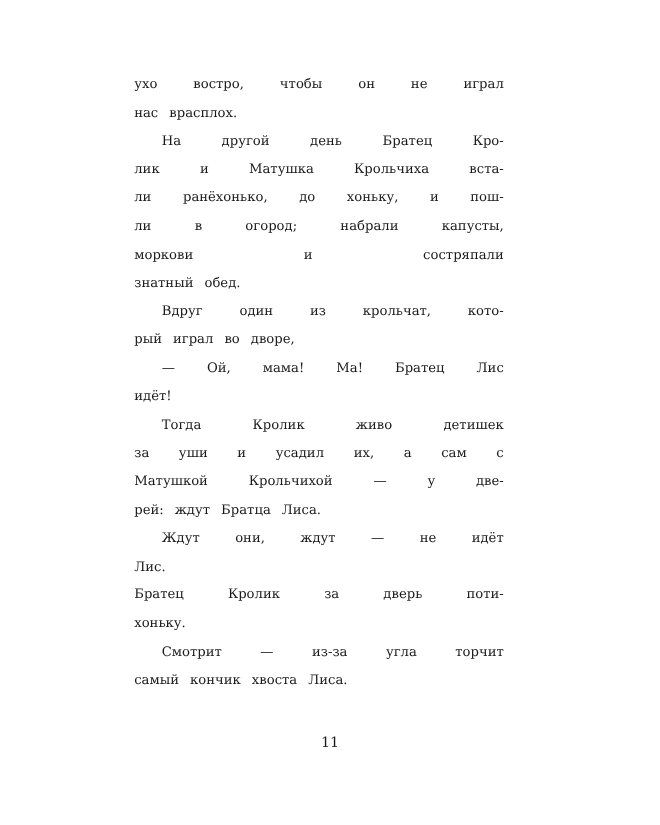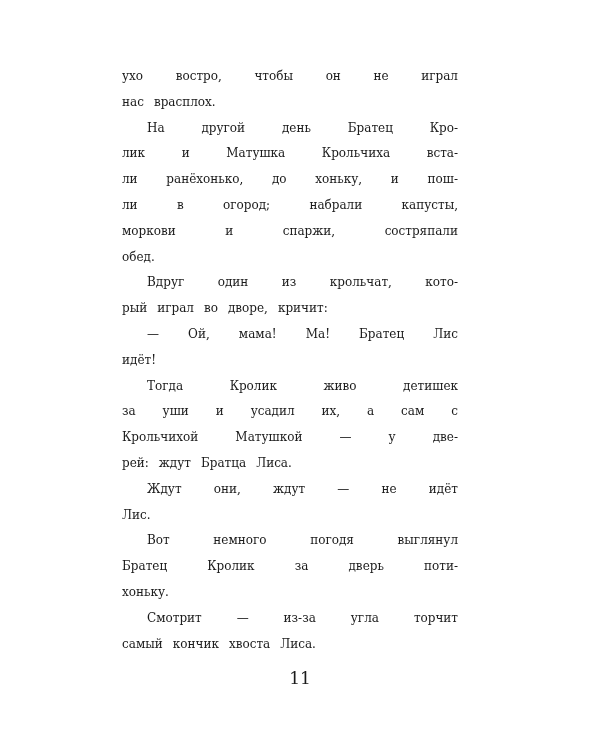--- a/index.html
+++ b/index.html
@@ -31,21 +31,21 @@
     }
     .line.indent { padding-left: 25px; }
     .line.last { justify-content: flex-start; }
     .line.last span { margin-right: 10px; }
     .page-number {
       position: absolute;
       left: 0;
       width: 600px;
       top: 668px;
       text-align: center;
-      font-size: 17px;
+      font-size: 13px;
       font-family: "DejaVu Serif", "Liberation Serif", serif;
       color: #1a1a1a;
     }
   </style>
 </head>
 <body>
 
 <div class="page" id="page-body">
     <div class="line">
       <span>ухо</span>
@@ -84,39 +84,38 @@
     <div class="line">
       <span>ли</span>
       <span>в</span>
       <span>огород;</span>
       <span>набрали</span>
       <span>капусты,</span>
     </div>
     <div class="line">
       <span>моркови</span>
       <span>и</span>
-      <span>спаржи,</span>
       <span>состряпали</span>
     </div>
     <div class="line last">
+      <span>знатный</span>
       <span>обед.</span>
     </div>
     <div class="line indent">
       <span>Вдруг</span>
       <span>один</span>
       <span>из</span>
       <span>крольчат,</span>
       <span>кото-</span>
     </div>
     <div class="line last">
       <span>рый</span>
       <span>играл</span>
       <span>во</span>
       <span>дворе,</span>
-      <span>кричит:</span>
     </div>
     <div class="line indent">
       <span>—</span>
       <span>Ой,</span>
       <span>мама!</span>
       <span>Ма!</span>
       <span>Братец</span>
       <span>Лис</span>
     </div>
     <div class="line last">
@@ -132,48 +131,42 @@
       <span>за</span>
       <span>уши</span>
       <span>и</span>
       <span>усадил</span>
       <span>их,</span>
       <span>а</span>
       <span>сам</span>
       <span>с</span>
     </div>
     <div class="line">
+      <span>Матушкой</span>
       <span>Крольчихой</span>
-      <span>Матушкой</span>
       <span>—</span>
       <span>у</span>
       <span>две-</span>
     </div>
     <div class="line last">
       <span>рей:</span>
       <span>ждут</span>
       <span>Братца</span>
       <span>Лиса.</span>
     </div>
     <div class="line indent">
       <span>Ждут</span>
       <span>они,</span>
       <span>ждут</span>
       <span>—</span>
       <span>не</span>
       <span>идёт</span>
     </div>
     <div class="line last">
       <span>Лис.</span>
-    </div>
-    <div class="line indent">
-      <span>Вот</span>
-      <span>немного</span>
-      <span>погодя</span>
-      <span>выглянул</span>
     </div>
     <div class="line">
       <span>Братец</span>
       <span>Кролик</span>
       <span>за</span>
       <span>дверь</span>
       <span>поти-</span>
     </div>
     <div class="line last">
       <span>хоньку.</span>

